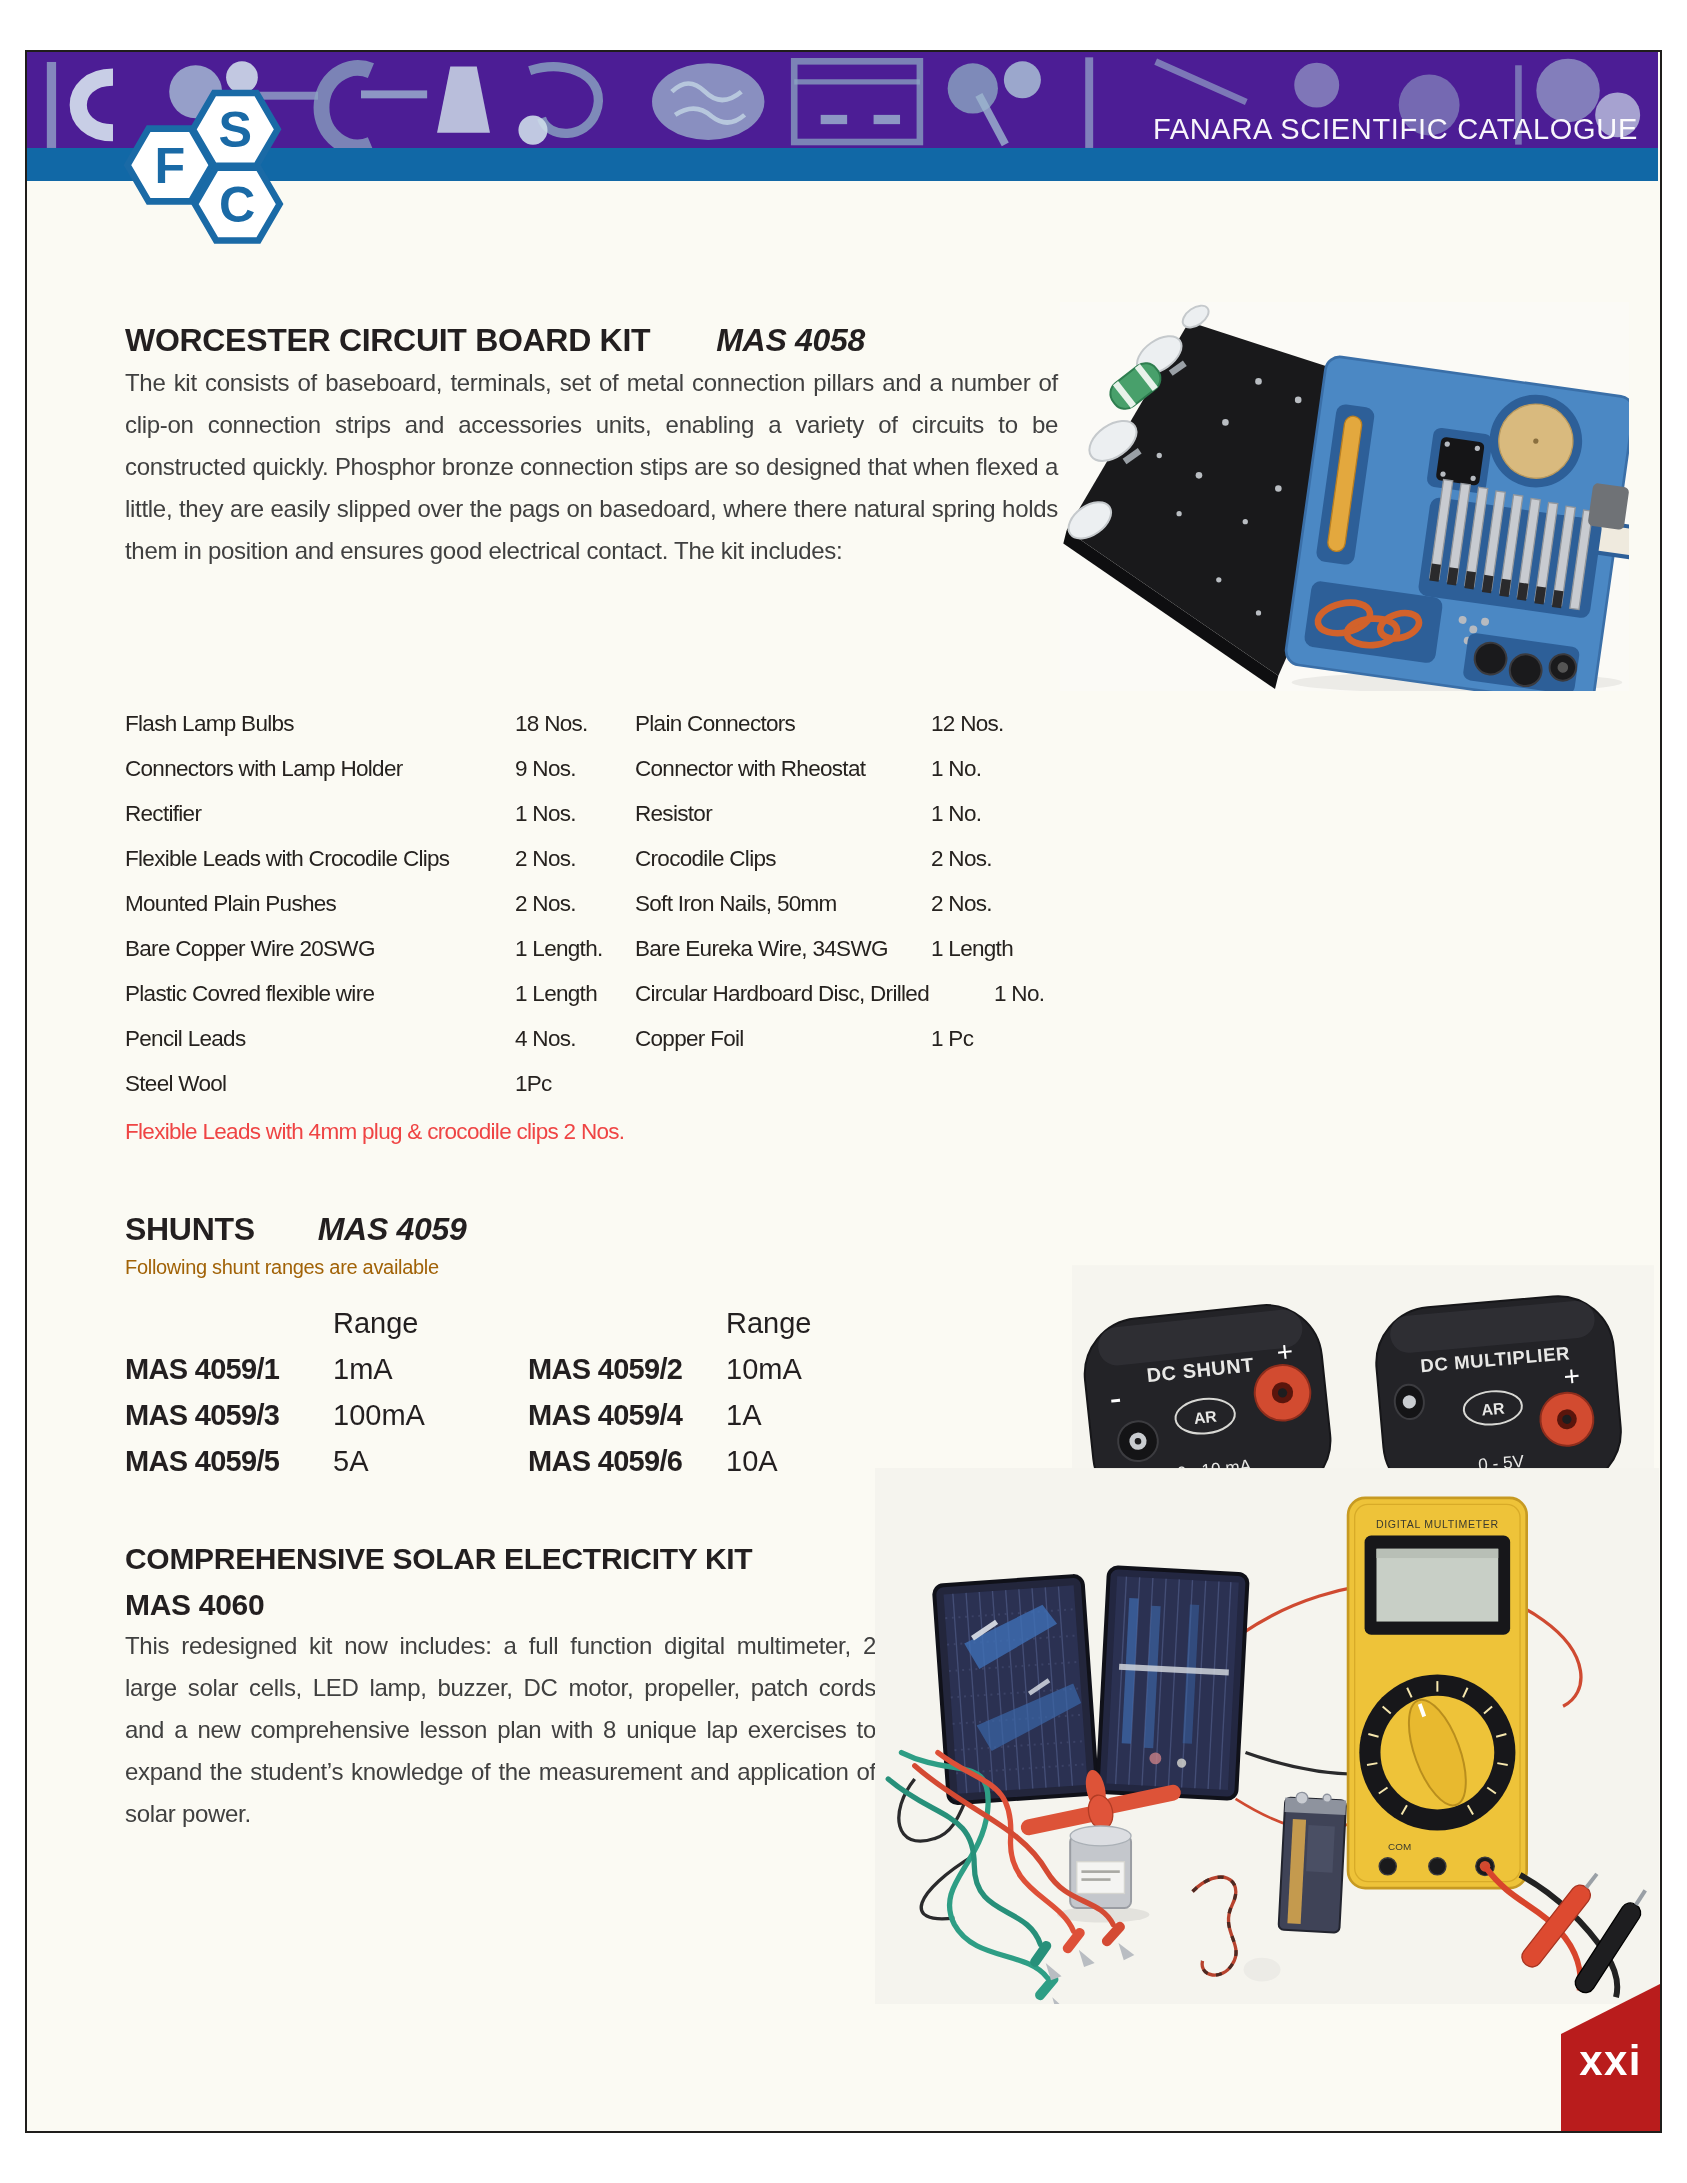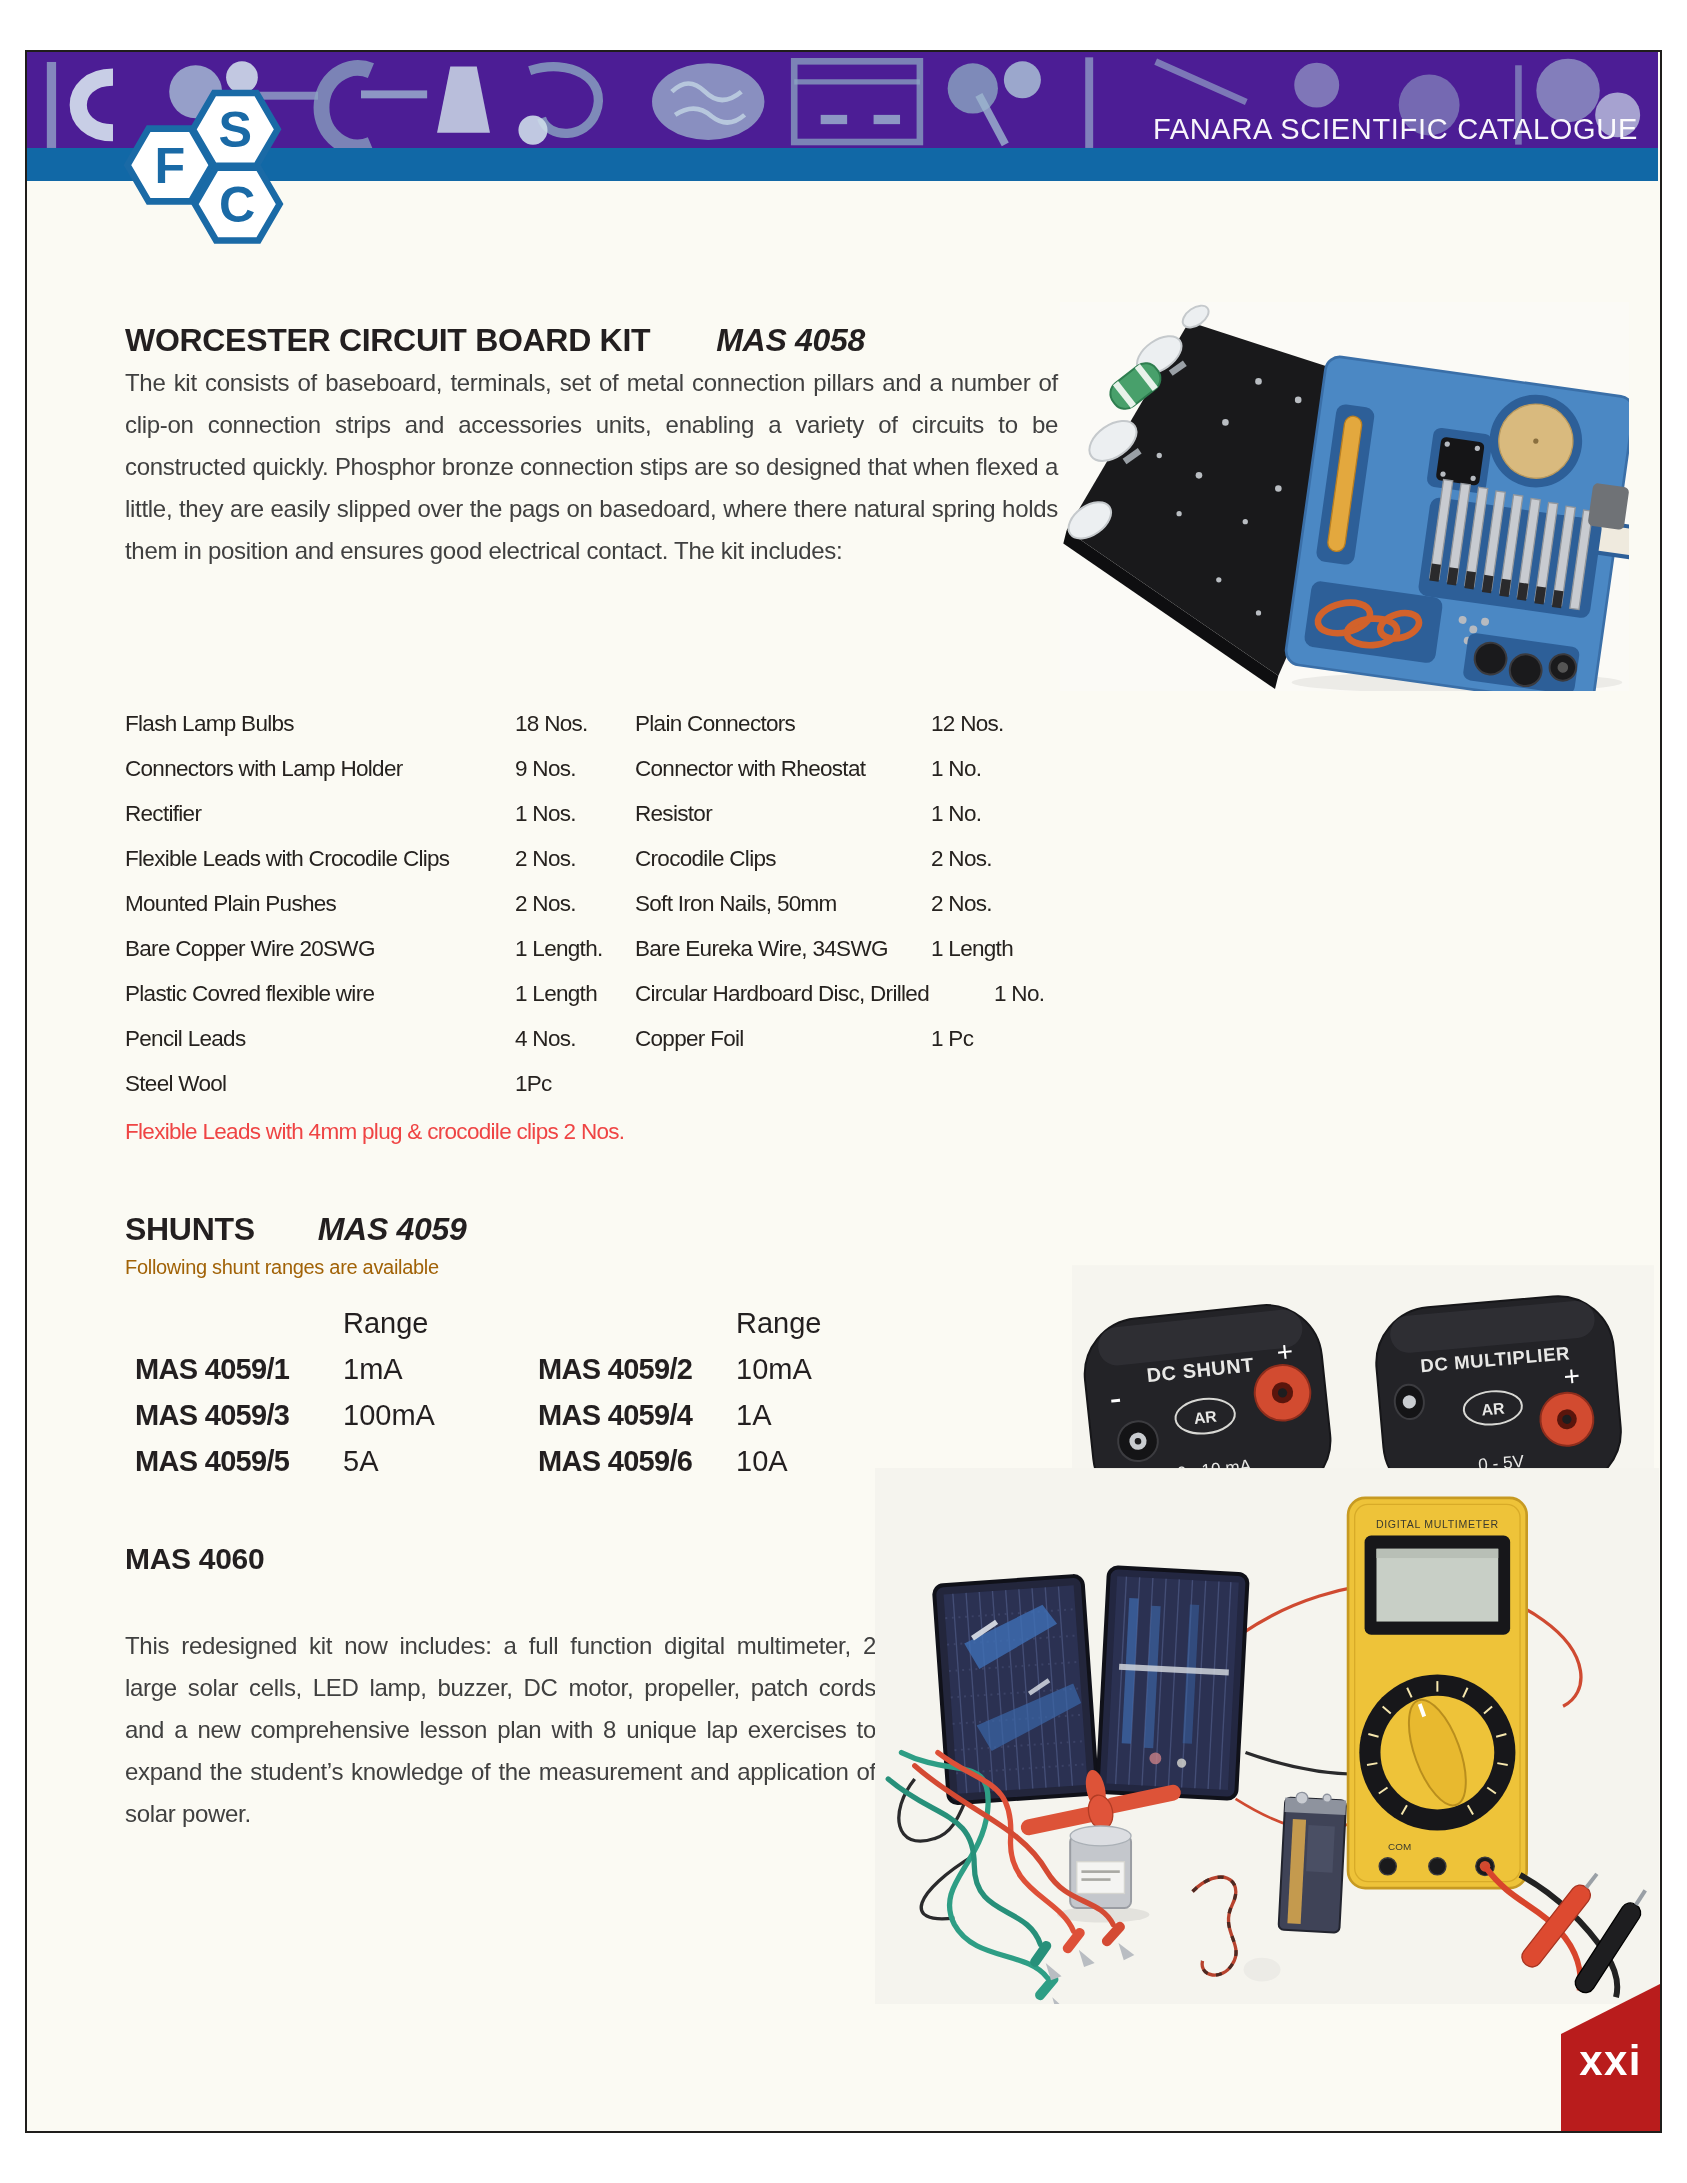--- a/index.html
+++ b/index.html
@@ -24,21 +24,21 @@
   .sec-title .code.g95{margin-left:63px;}
 
   .para{position:absolute;font-size:24px;line-height:42px;letter-spacing:-0.3px;color:#404040;text-align:justify;}
 
   .items{position:absolute;left:98px;top:649px;display:grid;grid-template-columns:390px 120px 296px 120px;}
   .items span{line-height:45px;font-size:22.5px;letter-spacing:-0.7px;white-space:nowrap;color:#26221f;}
   .qty-shift{padding-left:63px;}
   .item-footer{position:absolute;left:98px;top:1057px;font-size:22.5px;letter-spacing:-0.7px;line-height:45px;color:#ef4444;white-space:nowrap;}
 
   .shunts-sub{position:absolute;left:98px;top:1204px;font-size:20px;letter-spacing:-0.3px;color:#a16207;}
-  .shunts-grid{position:absolute;left:108px;top:1248px;display:grid;grid-template-columns:208px 195px 198px 146px;}
+  .shunts-grid{position:absolute;left:98px;top:1248px;display:grid;grid-template-columns:208px 195px 198px 146px;}
   .shunts-grid span{line-height:46px;font-size:29px;color:#231f20;white-space:nowrap;}
   .sh-code{font-weight:bold;letter-spacing:-0.7px;}
 
   .solar-title{position:absolute;left:98px;top:1484px;font-weight:bold;font-size:30px;line-height:46px;letter-spacing:-0.3px;}
 
   figure{margin:0;position:absolute;}
   .tab{
     position:absolute;right:0;bottom:0;width:99px;height:147px;background:#b91c1c;
     clip-path:polygon(0 34%,100% 0,100% 100%,0 100%);color:#ffffff;text-align:center;
   }
@@ -308,20 +308,21 @@
         <circle cx="745" cy="242" r="15" fill="#5a150c"></circle>
         <circle cx="745" cy="242" r="7" fill="#1d1d1f"></circle>
         <ellipse cx="635" cy="215" rx="44" ry="25" stroke="#d8d8d4" stroke-width="3" fill="none"></ellipse>
         <text x="635" y="225" text-anchor="middle" font-size="24" font-weight="bold" fill="#e8e8e6">AR</text>
         <text x="640" y="308" text-anchor="middle" font-size="26" fill="#e8e8e6">0 - 5V</text>
       </g>
     </svg>
   </figure>
 
   <div class="solar-title">
+    <div>COMPREHENSIVE SOLAR ELECTRICITY KIT</div>
     <div>MAS 4060</div>
   </div>
   <div class="para" style="left:98px;top:1573px;width:751px;">This redesigned kit now includes: a full function digital multimeter, 2 large solar cells, LED lamp, buzzer, DC motor, propeller, patch cords and a new comprehensive lesson plan with 8 unique lap exercises to expand the student’s knowledge of the measurement and application of solar power.</div>
 
   <figure style="left:848px;top:1416px;">
     <svg width="784" height="536" viewBox="0 0 1185 810">
       <rect x="0" y="0" width="1185" height="810" fill="#f5f4ee"></rect>
 
       <path d="M60,470 C20,520 30,580 90,560 C140,545 130,470 180,450" stroke="#2a2a2c" stroke-width="5" fill="none"></path>
       <path d="M150,585 C60,640 40,690 120,680" stroke="#2a2a2c" stroke-width="5" fill="none"></path>

